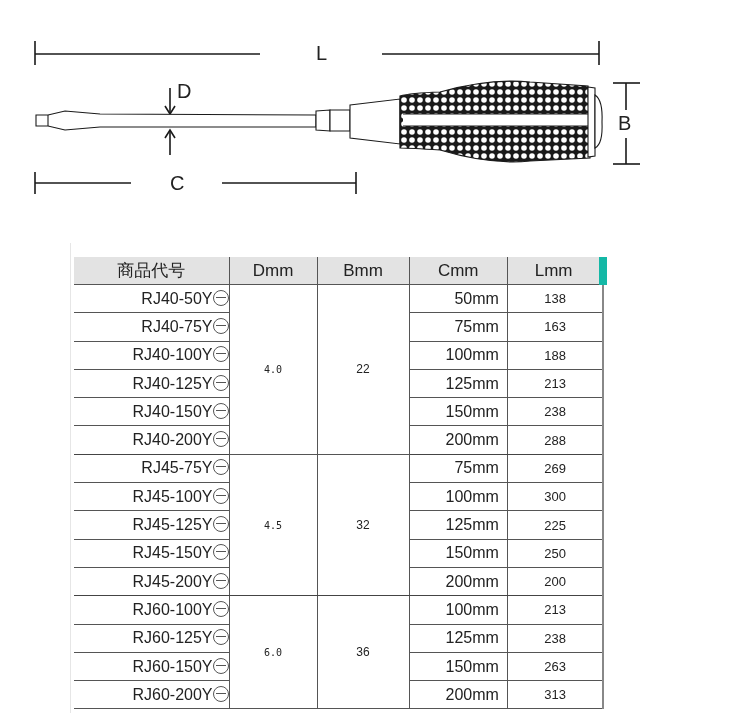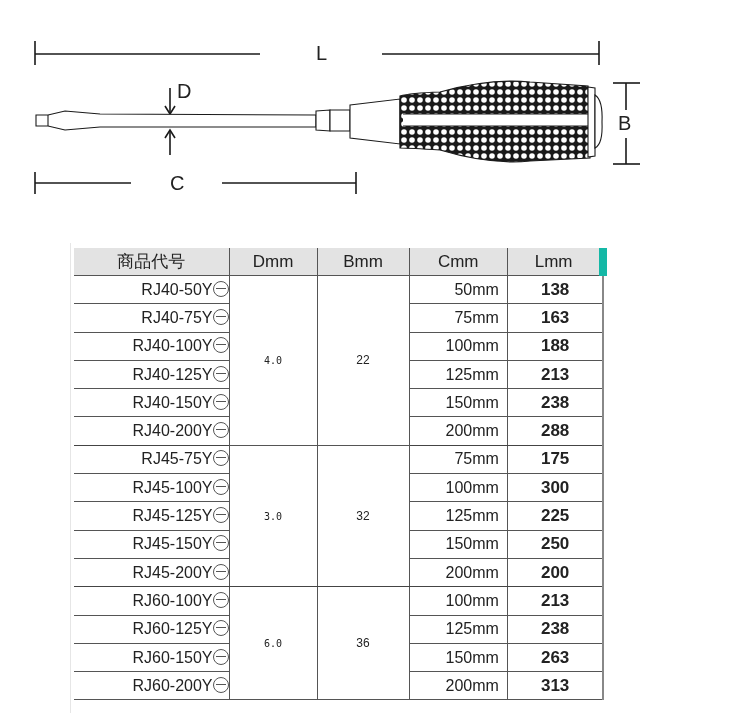--- a/index.html
+++ b/index.html
@@ -1,32 +1,32 @@
 <!DOCTYPE html>
 <html><head>
 <meta charset="utf-8">
 <style>
   html, body { margin:0; padding:0; background:#ffffff; }
   body { width:750px; height:714px; position:relative; overflow:hidden; font-family:"Liberation Sans", sans-serif; color:#222; }
   .diagram { position:absolute; left:0; top:0; width:750px; height:220px; }
   .dim-label { position:absolute; font-family:"Liberation Sans", sans-serif; font-size:20px; color:#222; }
   .left-rule { position:absolute; left:70px; top:243px; width:1px; height:470px; background:#e6e6e6; }
-  table.spec { position:absolute; left:74px; top:248px; border-collapse:collapse; table-layout:fixed; font-family:"Liberation Sans", sans-serif; }
+  table.spec { position:absolute; left:74px; top:257px; border-collapse:collapse; table-layout:fixed; font-family:"Liberation Sans", sans-serif; }
   table.spec th { background:#e3e3e3; font-weight:normal; font-size:17px; height:27px; border:1px solid #555; border-top:none; color:#222; padding:0; }
   table.spec th:first-child { border-left:none; }
   table.spec th:last-child { border-right:8px solid #14b8a6; }
   table.spec td { border:1px solid #555; height:27.3px; padding:0; font-size:16px; color:#222; text-align:center; }
   table.spec td.model { border-left:none; text-align:right; padding-left:10px; font-size:16px; position:relative; }
   table.spec td.model .mdl { display:inline-block; width:106px; }
   table.spec td.model .sym { display:inline-block; width:14px; height:14px; border:1px solid #555; border-radius:50%; position:relative; vertical-align:-2px; }
   table.spec td.model .sym::after { content:""; position:absolute; left:2px; right:2px; top:6px; height:1px; background:#555; }
   table.spec td.merged { font-size:12px; }
   table.spec td.dval { font-family:"DejaVu Sans Mono", monospace; font-size:10px; }
   table.spec td.cval { text-align:right; padding-right:8px;padding-left:36px; }
-  table.spec td.lval { border-right:2px solid #888; font-size:17px;font-weight:bold; }
+  table.spec td.lval { border-right:2px solid #888; font-size:13px; }
   table.spec tr.group-end td { border-bottom:1.5px solid #444; }
   .col-model { width:155px; } .col-d { width:88px; } .col-b { width:92px; } .col-c { width:97px; } .col-l { width:96px; }
 </style>
 </head>
 <body>
 
 <div class="diagram">
   <svg width="750" height="220" viewBox="0 0 750 220">
     <defs>
       <pattern id="holes" x="0" y="0" width="8" height="8" patternUnits="userSpaceOnUse">
@@ -127,24 +127,24 @@
       <td class="lval">238</td>
     </tr>
     <tr class="group-end">
       <td class="model"><span class="mdl">RJ40-200Y</span><span class="sym"></span></td>
       <td class="cval">200mm</td>
       <td class="lval">288</td>
     </tr>
 
     <tr>
       <td class="model"><span class="mdl">RJ45-75Y</span><span class="sym"></span></td>
-      <td class="merged dval" rowspan="5" style="border-bottom:1.5px solid #444">3.0</td>
+      <td class="merged dval" rowspan="5" style="border-bottom:1.5px solid #444">4.5</td>
       <td class="merged" rowspan="5" style="border-bottom:1.5px solid #444">32</td>
       <td class="cval">75mm</td>
-      <td class="lval">175</td>
+      <td class="lval">269</td>
     </tr>
     <tr>
       <td class="model"><span class="mdl">RJ45-100Y</span><span class="sym"></span></td>
       <td class="cval">100mm</td>
       <td class="lval">300</td>
     </tr>
     <tr>
       <td class="model"><span class="mdl">RJ45-125Y</span><span class="sym"></span></td>
       <td class="cval">125mm</td>
       <td class="lval">225</td>

